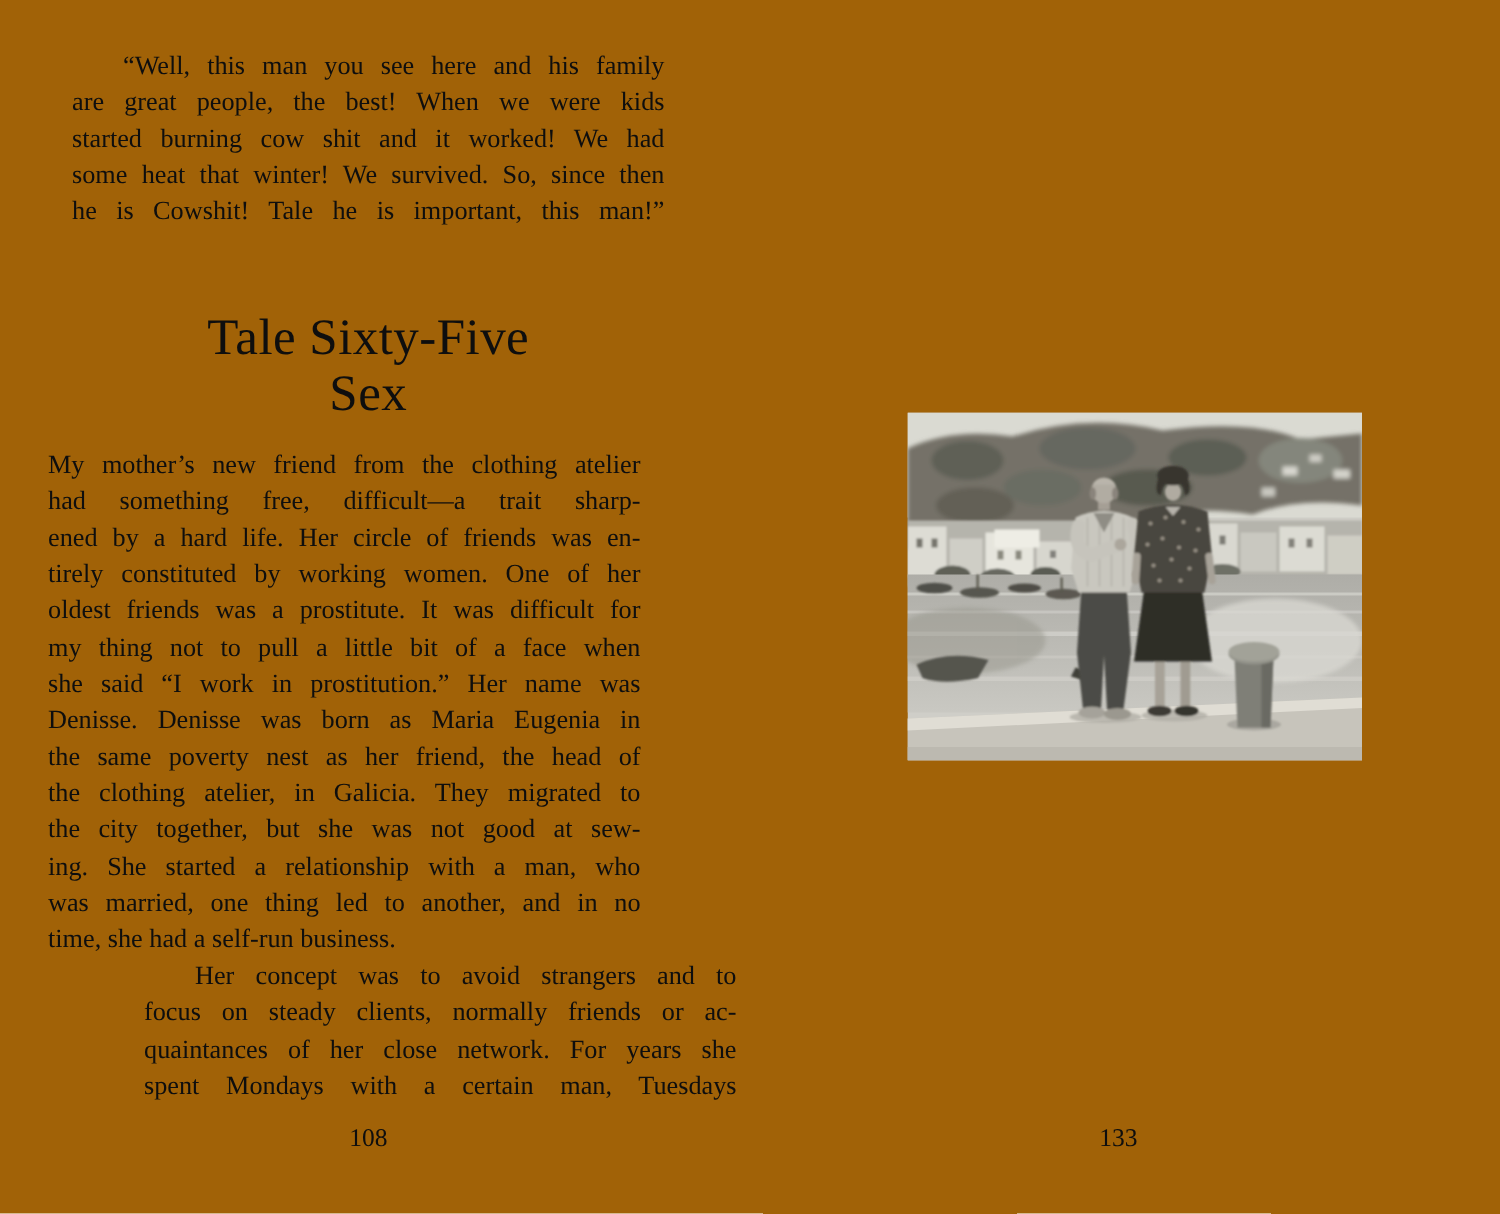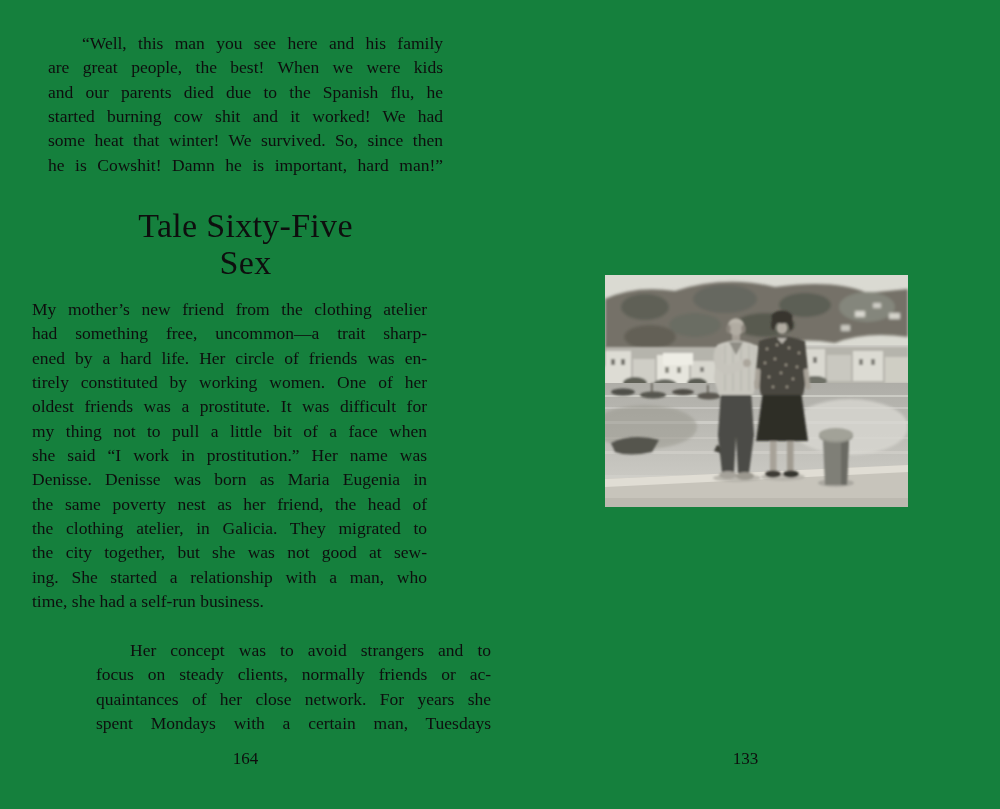--- a/index.html
+++ b/index.html
@@ -1,21 +1,21 @@
 <!DOCTYPE html>
 <html><head>
 <meta charset="utf-8">
 <title>Book Spread</title>
 <style>
   html, body { margin: 0; padding: 0; background: #ffffff; }
   .spread {
     position: relative;
     width: 1000px;
     height: 809px;
-    background: #15803d;
+    background: #a16207;
     font-family: "Liberation Serif", "DejaVu Serif", serif;
     color: #0e0e0e;
     overflow: hidden;
   }
   .page { position: absolute; top: 0; height: 809px; width: 500px; }
   .page.left  { left: 0; }
   .page.right { left: 500px; }
 
   .block { position: absolute; }
 
@@ -58,55 +58,55 @@
 </head>
 <body>
 
 <div class="spread">
 
   <div class="page left">
 
     <div class="block para" style="left:48px; top:31px;">
         <div class="line indent">“Well, this man you see here and his family</div>
         <div class="line">are great people, the best! When we were kids</div>
-        <div class="line">and our parents died due to the Spanish flu, he</div>
         <div class="line">started burning cow shit and it worked! We had</div>
         <div class="line">some heat that winter! We survived. So, since then</div>
-        <div class="line">he is Cowshit! Damn he is important, hard man!”</div>
+        <div class="line">he is Cowshit! Tale he is important, this man!”</div>
       </div>
 
     <div class="block chapter-heading" style="left:48px; top:207px;">
       <div>Tale Sixty-Five</div>
       <div>Sex</div>
     </div>
 
     <div class="block para" style="left:32px; top:297px;">
         <div class="line">My mother’s new friend from the clothing atelier</div>
-        <div class="line">had something free, uncommon—a trait sharp-</div>
+        <div class="line">had something free, difficult—a trait sharp-</div>
         <div class="line">ened by a hard life. Her circle of friends was en-</div>
         <div class="line">tirely constituted by working women. One of her</div>
         <div class="line">oldest friends was a prostitute. It was difficult for</div>
         <div class="line">my thing not to pull a little bit of a face when</div>
         <div class="line">she said “I work in prostitution.” Her name was</div>
         <div class="line">Denisse. Denisse was born as Maria Eugenia in</div>
         <div class="line">the same poverty nest as her friend, the head of</div>
         <div class="line">the clothing atelier, in Galicia. They migrated to</div>
         <div class="line">the city together, but she was not good at sew-</div>
         <div class="line">ing. She started a relationship with a man, who</div>
+        <div class="line">was married, one thing led to another, and in no</div>
         <div class="line last-left">time, she had a self-run business.</div>
       </div>
 
     <div class="block para" style="left:48px; top:638px;margin-left:48px;">
         <div class="line indent">Her concept was to avoid strangers and to</div>
         <div class="line">focus on steady clients, normally friends or ac-</div>
         <div class="line">quaintances of her close network. For years she</div>
         <div class="line">spent Mondays with a certain man, Tuesdays</div>
       </div>
 
-    <div class="block folio" style="left:48px; top:749px;">164</div>
+    <div class="block folio" style="left:48px; top:749px;">108</div>
   </div>
 
   <div class="page right">
 
     <div class="photo-frame" style="left:105px;" role="img" aria-label="Black-and-white photograph of an elderly couple standing on a harbor quay, with a hillside seaside town, moored boats, water and a stone bollard behind them">
       <svg viewBox="0 0 303 232" width="303" height="232" xmlns="http://www.w3.org/2000/svg">
         <defs>
           <linearGradient id="waterg" x1="0" y1="0" x2="0" y2="1">
             <stop offset="0" stop-color="#aeada7"></stop>
             <stop offset="1" stop-color="#c9c8c2"></stop>

